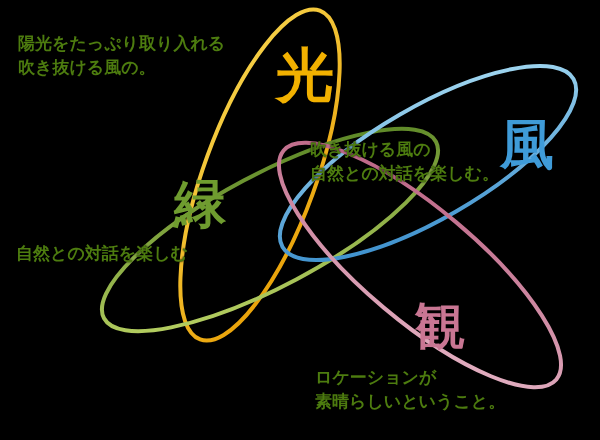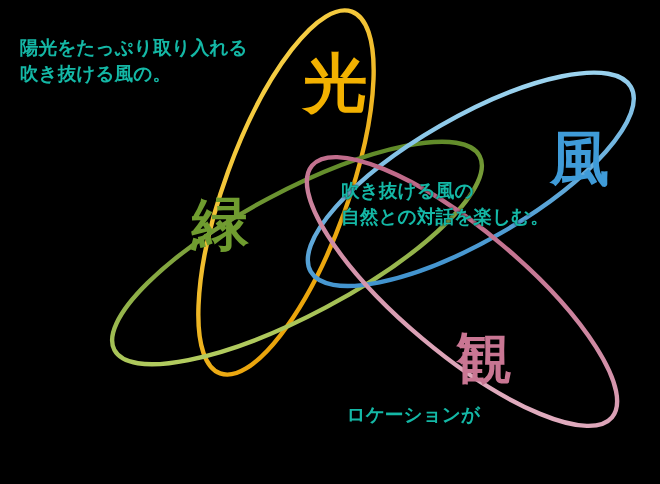--- a/index.html
+++ b/index.html
@@ -19,21 +19,21 @@
     position: absolute;
     left: 0;
     top: 0;
   }
   .kanji {
     font-family: "Liberation Serif", "DejaVu Serif", serif;
     font-weight: bold;
   }
   .label {
     position: absolute;
-    color: #14b8a6;
+    color: #4d7c0f;
     font-weight: bold;
     font-size: 17px;
     line-height: 1.4;
     white-space: nowrap;
     text-shadow: 0 0 2px #000;
   }
   .label span { display: block; }
 </style>
 </head>
 <body>
@@ -75,25 +75,27 @@
     <text class="kanji" x="200" y="222" font-size="52" text-anchor="middle" fill="#6f9c2f">緑</text>
 
     <text class="kanji" x="440" y="343" font-size="50" text-anchor="middle" fill="#c97693">観</text>
   </svg>
 
   <div class="label" style="left:18px; top:32px;">
     <span>陽光をたっぷり取り入れる</span>
     <span>吹き抜ける風の。</span>
   </div>
 
-  <div class="label" style="left:310px; top:162px;font-family:Liberation Serif, serif;">
+  <div class="label" style="left:310px; top:138px;font-family:Liberation Serif, serif;">
     <span>吹き抜ける風の</span>
     <span>自然との対話を楽しむ。</span>
   </div>
 
   <div class="label" style="left:16px; top:242px;">
+    <span>自然との対話を楽しむ</span>
   </div>
 
   <div class="label" style="left:315px; top:366px;">
     <span>ロケーションが</span>
+    <span>素晴らしいということ。</span>
   </div>
 
 </div>
 
 </body></html>

